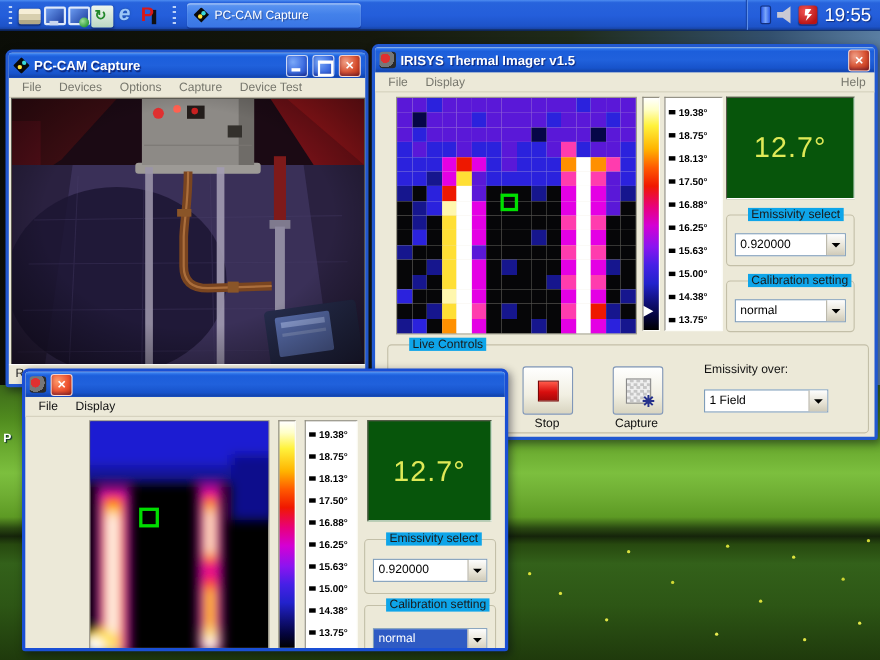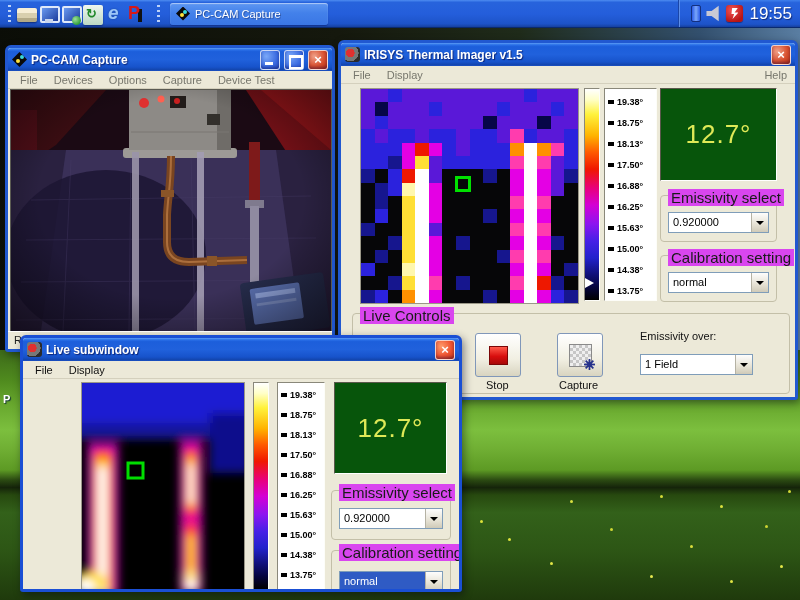--- a/index.html
+++ b/index.html
@@ -85,21 +85,21 @@
   .cap-max::after { content:""; position:absolute; left:4px; top:4px; width:10px; height:9px; border:2px solid #fff; border-top-width:3px; }
   .menubar { height:18px; display:flex; align-items:center; background:#ece9d8; border-bottom:1px solid #d4d0bd; padding-left:4px; }
   .menubar .menu-item { font-size:11px; padding:0 8px; cursor:pointer; }
   .menu-gray .menu-item { color:#77776d; }
   .menu-dark .menu-item { color:#111; }
   .menubar .spacer { flex:1; }
   .menubar .help-item { font-size:11px; color:#77776d; padding:0 8px; cursor:pointer; }
   .sunken { border:1px solid; border-color:#8a887a #fdfdf8 #fdfdf8 #8a887a; background:#fff; }
 
   .groupbox { position:absolute; border:1px solid #c3bfa8; border-radius:4px; }
-  .gb-label { position:absolute; top:-7px; left:7px; background:#d946ef; padding:0 3px; font-size:15px; color:#1a1a1a; white-space:nowrap; }
+  .gb-label { position:absolute; top:-7px; left:19px; background:#0ea5e9; padding:0 3px; font-size:11px; color:#1a1a1a; white-space:nowrap; }
 
   .combo { position:absolute; height:21px; display:flex; border:1px solid #7f9db9; background:#fff; }
   .combo-text { flex:1; font-size:11px; padding:3px 4px 0 4px; color:#000; white-space:nowrap; overflow:hidden; }
   .combo-text.selected { background:#2f5bc4; color:#fff; }
   .combo-btn { width:17px; border-left:1px solid #b5b2a4; display:flex; align-items:center; justify-content:center; cursor:pointer;
     background:linear-gradient(180deg,#fdfdfd,#e6e2d4 60%,#cfcaB8); }
   .combo-arrow { width:0; height:0; border-left:4px solid transparent; border-right:4px solid transparent; border-top:4px solid #000; }
 
   .temp-display { position:absolute; display:flex; align-items:center; justify-content:center;
     border:1px solid; border-color:#5a584c #fff #fff #5a584c; font-size:26px; letter-spacing:1px; }
@@ -591,21 +591,20 @@
       <span class="combo-text">1 Field</span>
       <span class="combo-btn">
           <span class="combo-arrow"></span>
         </span>
     </div>
   </div>
 
   <div class="xp-window" style="left:20px; top:335px; width:442px; height:257px; z-index:30; border-color:#1a4fd4;">
     <div class="titlebar">
       <span class="win-icon irisys-glyph"></span>
-      <span class="title">Live subwindow</span>
       <span class="cap-btn cap-close bright">×</span>
     </div>
     <div class="menubar menu-dark">
         <span class="menu-item">File</span>
         <span class="menu-item">Display</span>
       </div>
 
     <div style="position:absolute; left:58px; top:44px; width:164px; height:208px; border:1px solid #9a9788;">
       <svg width="162" height="206" viewBox="0 0 162 206">
         <defs>

